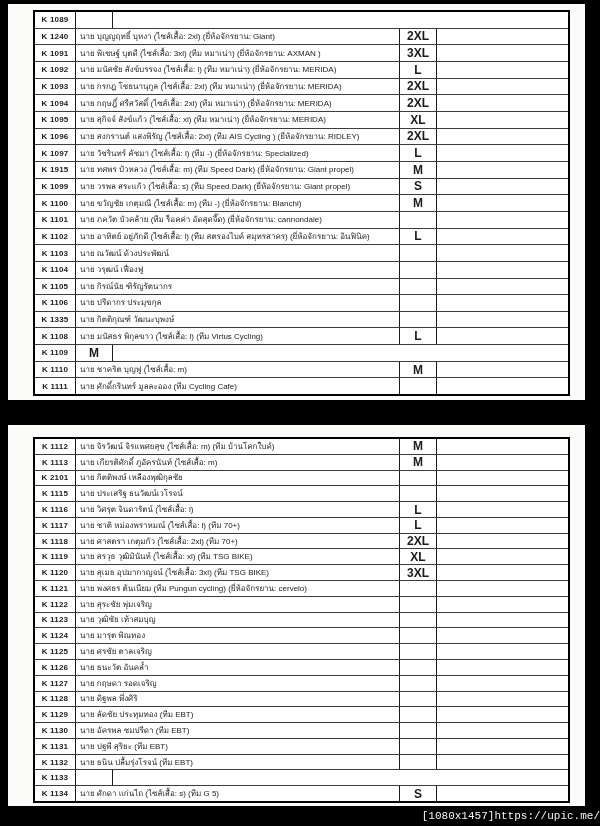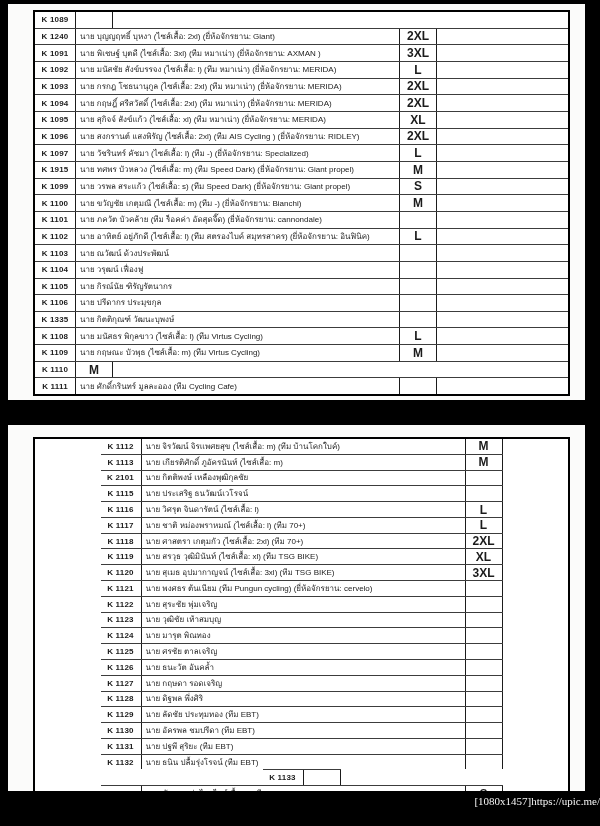--- a/index.html
+++ b/index.html
@@ -9,35 +9,35 @@
   }
   .panel{position:absolute;left:8px;width:577px;background:#fbfbfa;}
   .panel-1{top:4px;height:396px;}
   .panel-2{top:425px;height:381px;}
   .sheet-table{
     position:absolute;left:25px;width:537px;
     border:2px solid #000;box-sizing:border-box;background:#fff;
     display:flex;flex-direction:column;
   }
   .table-1{top:6px;height:386px;}
-  .table-2{top:12px;height:366px;align-items:center;}
+  .table-2{top:12px;height:366px;}
   .t-row{flex:1;display:flex;border-top:1px solid #3c3c3c;min-height:0;}
   .t-row:first-child{border-top:none;}
   .cell{box-sizing:border-box;display:flex;align-items:center;color:#1b1b1b;overflow:hidden;}
   .c-code{width:41px;border-right:1px solid #1b1b1b;justify-content:center;
           font-size:8px;font-weight:700;letter-spacing:.2px;}
   .c-detail{width:324px;border-right:1px solid #1b1b1b;padding:0 2px 0 4px;
           font-size:8px;white-space:nowrap;}
   .c-size{width:37px;border-right:1px solid #1b1b1b;justify-content:center;
           font-size:12px;font-weight:600;}
   .c-extra{flex:1;}
   .bottom-bar{
-    position:absolute;left:0;bottom:0;width:600px;height:35px;background:#000;
+    position:absolute;left:0;bottom:0;width:600px;height:20px;background:#000;
     display:flex;justify-content:flex-end;
-    color:#f5f5f5;font-family:Liberation Serif, serif;font-size:11px;
+    color:#f5f5f5;font-family:Liberation Mono, monospace;font-size:11px;
   }
   .bottom-bar span{line-height:20px;}
 </style>
 </head>
 <body>
 
 <div class="page">
 
   <div class="panel panel-1">
     <div class="sheet-table table-1">
@@ -175,27 +175,27 @@
 
   <div class="t-row">
     <div class="cell c-code">K 1108</div>
     <div class="cell c-detail">นาย มนัสธร พิกุลขาว (ไซส์เสื้อ: l) (ทีม Virtus Cycling)</div>
     <div class="cell c-size">L</div>
     <div class="cell c-extra"></div>
   </div>
 
   <div class="t-row">
     <div class="cell c-code">K 1109</div>
-    <div class="cell c-detail">นาย กฤษณะ บัวพุธ (ไซส์เสื้อ: m) (ทีม Virtus Cycling)</div>
     <div class="cell c-size">M</div>
     <div class="cell c-extra"></div>
   </div>
 
   <div class="t-row">
     <div class="cell c-code">K 1110</div>
+    <div class="cell c-detail">นาย ชาคริต บุญฟู (ไซส์เสื้อ: m)</div>
     <div class="cell c-size">M</div>
     <div class="cell c-extra"></div>
   </div>
 
   <div class="t-row">
     <div class="cell c-code">K 1111</div>
     <div class="cell c-detail">นาย ศักดิ์กรินทร์ มูลละออง (ทีม Cycling Cafe)</div>
     <div class="cell c-size"></div>
     <div class="cell c-extra"></div>
   </div>

